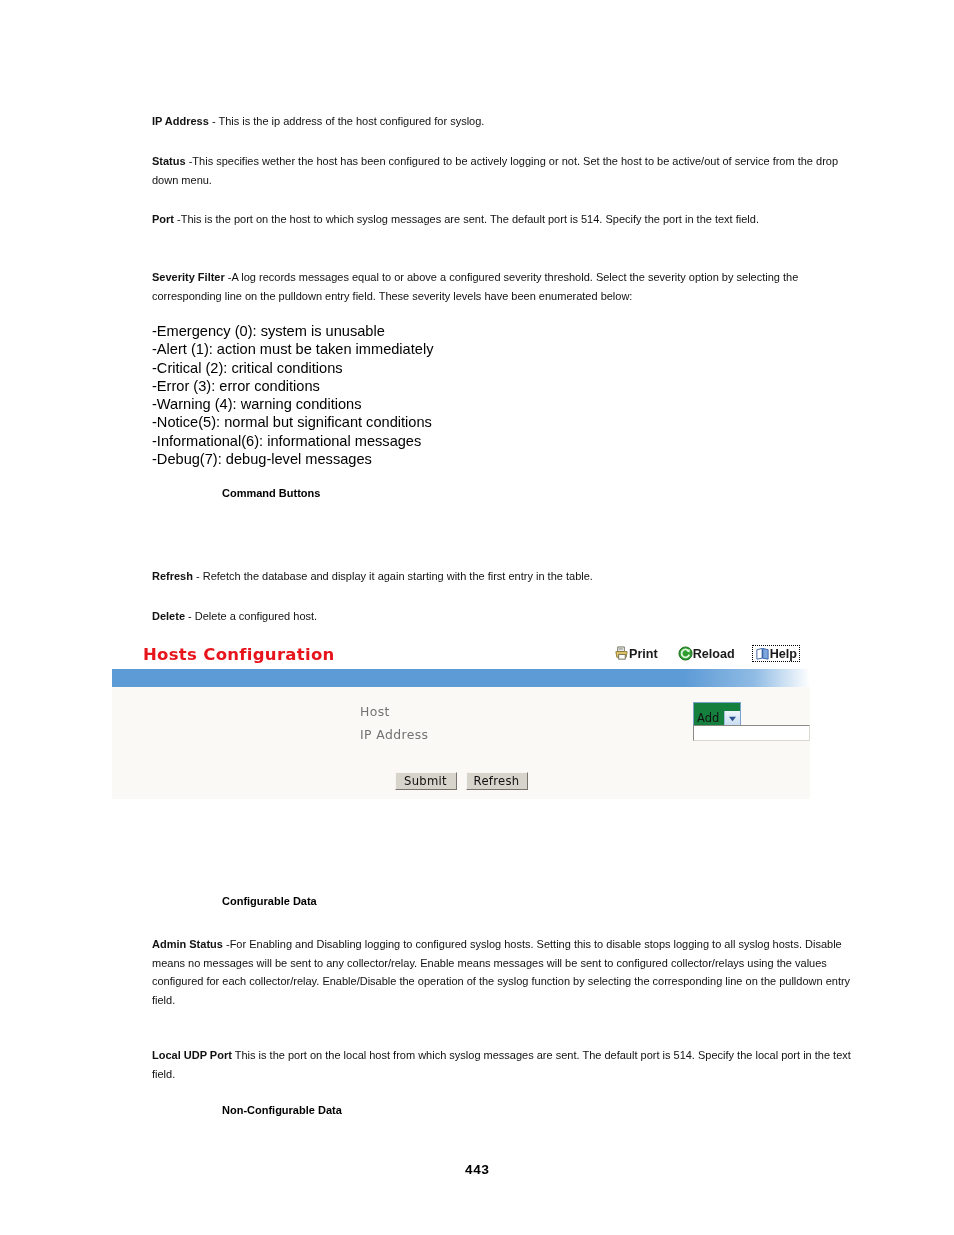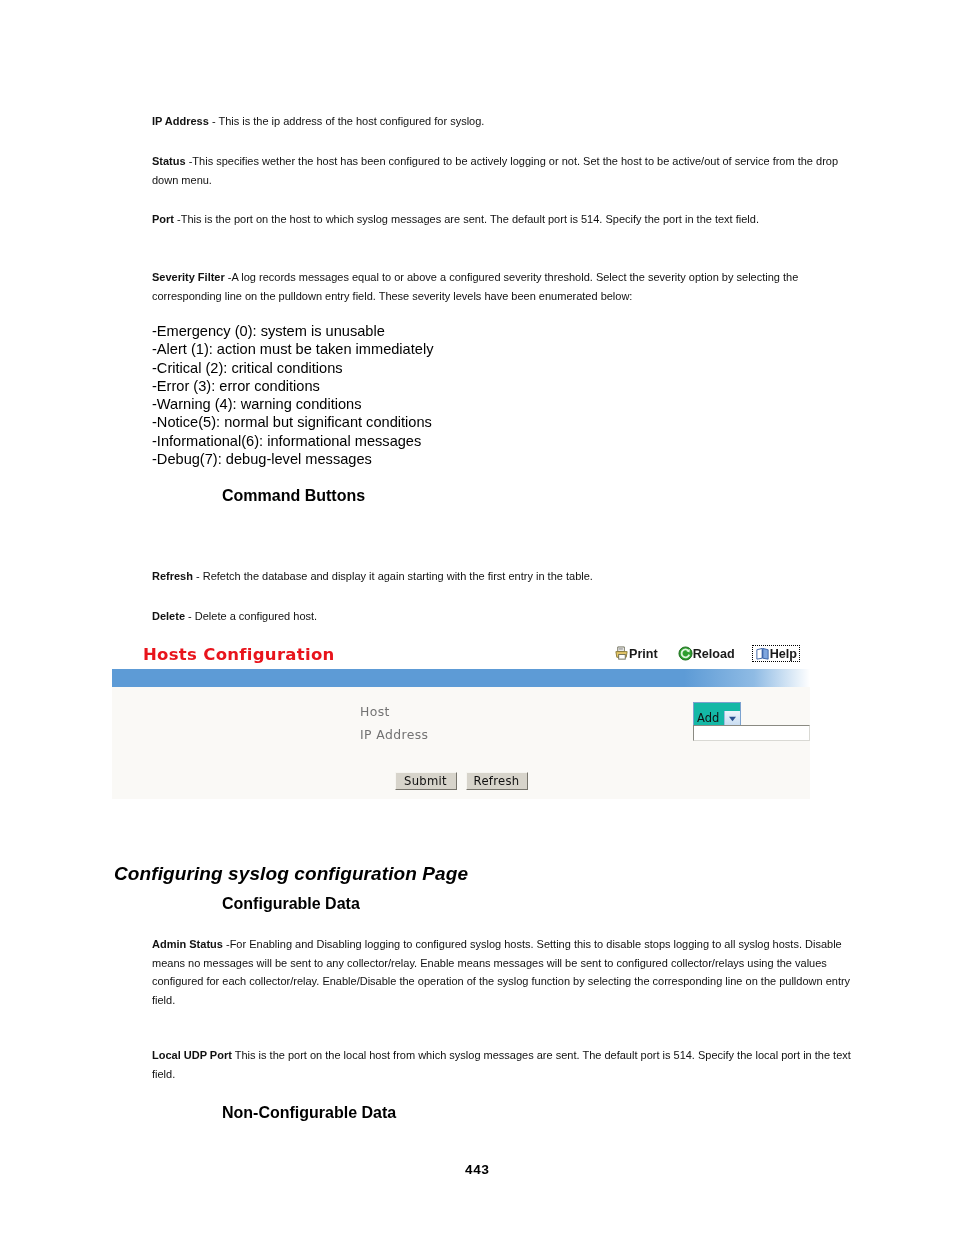--- a/index.html
+++ b/index.html
@@ -37,21 +37,21 @@
     left: 152px;
     width: 706px;
     font-size: 14.6px;
     line-height: 18.3px;
   }
   .sev-list div { white-space: nowrap; }
 
   .sub-head {
     position: absolute;
     font-weight: bold;
-    font-size: 16px;
+    font-size: 11px;
     color: #000;
   }
 
   .section-head {
     position: absolute;
     left: 114px;
     font-style: italic;
     font-weight: bold;
     font-size: 19px;
     color: #000;
@@ -144,21 +144,21 @@
     font-family: "DejaVu Sans", sans-serif;
     letter-spacing: 0.4px;
   }
   .select-box {
     position: absolute;
     left: 333px;
     top: 0px;
     width: 48px;
     height: 32px;
     border: 1px solid #7ba2cf;
-    background: #14b8a6;
+    background: #15803d;
     display: flex;
     align-items: center;
     box-sizing: border-box;
   }
   .select-text {
     font-size: 11.5px;
     padding-left: 3px;
     color: #111;
     font-family: "DejaVu Sans", sans-serif;
     flex: 1;
@@ -324,21 +324,20 @@
       </div>
 
       <div class="btn-row" style="top:85px;">
         <div class="ui-btn">Submit</div>
         <div class="ui-btn">Refresh</div>
       </div>
 
     </div>
   </div>
 
-  <div class="section-head" style="top:863px;">Configuring syslog configuration Page</div>
 
   <div class="sub-head" style="left:222px; top:895px;">Configurable Data</div>
 
   <div class="body-text" style="top:935px;">
     <b>Admin Status</b><span> -For Enabling and Disabling logging to configured syslog hosts. Setting this to disable stops logging to all syslog hosts. Disable means no messages will be sent to any collector/relay. Enable means messages will be sent to configured collector/relays using the values configured for each collector/relay. Enable/Disable the operation of the syslog function by selecting the corresponding line on the pulldown entry field.</span>
   </div>
 
   <div class="body-text" style="top:1046px;">
     <b>Local UDP Port</b><span> This is the port on the local host from which syslog messages are sent. The default port is 514. Specify the local port in the text field.</span>
   </div>

